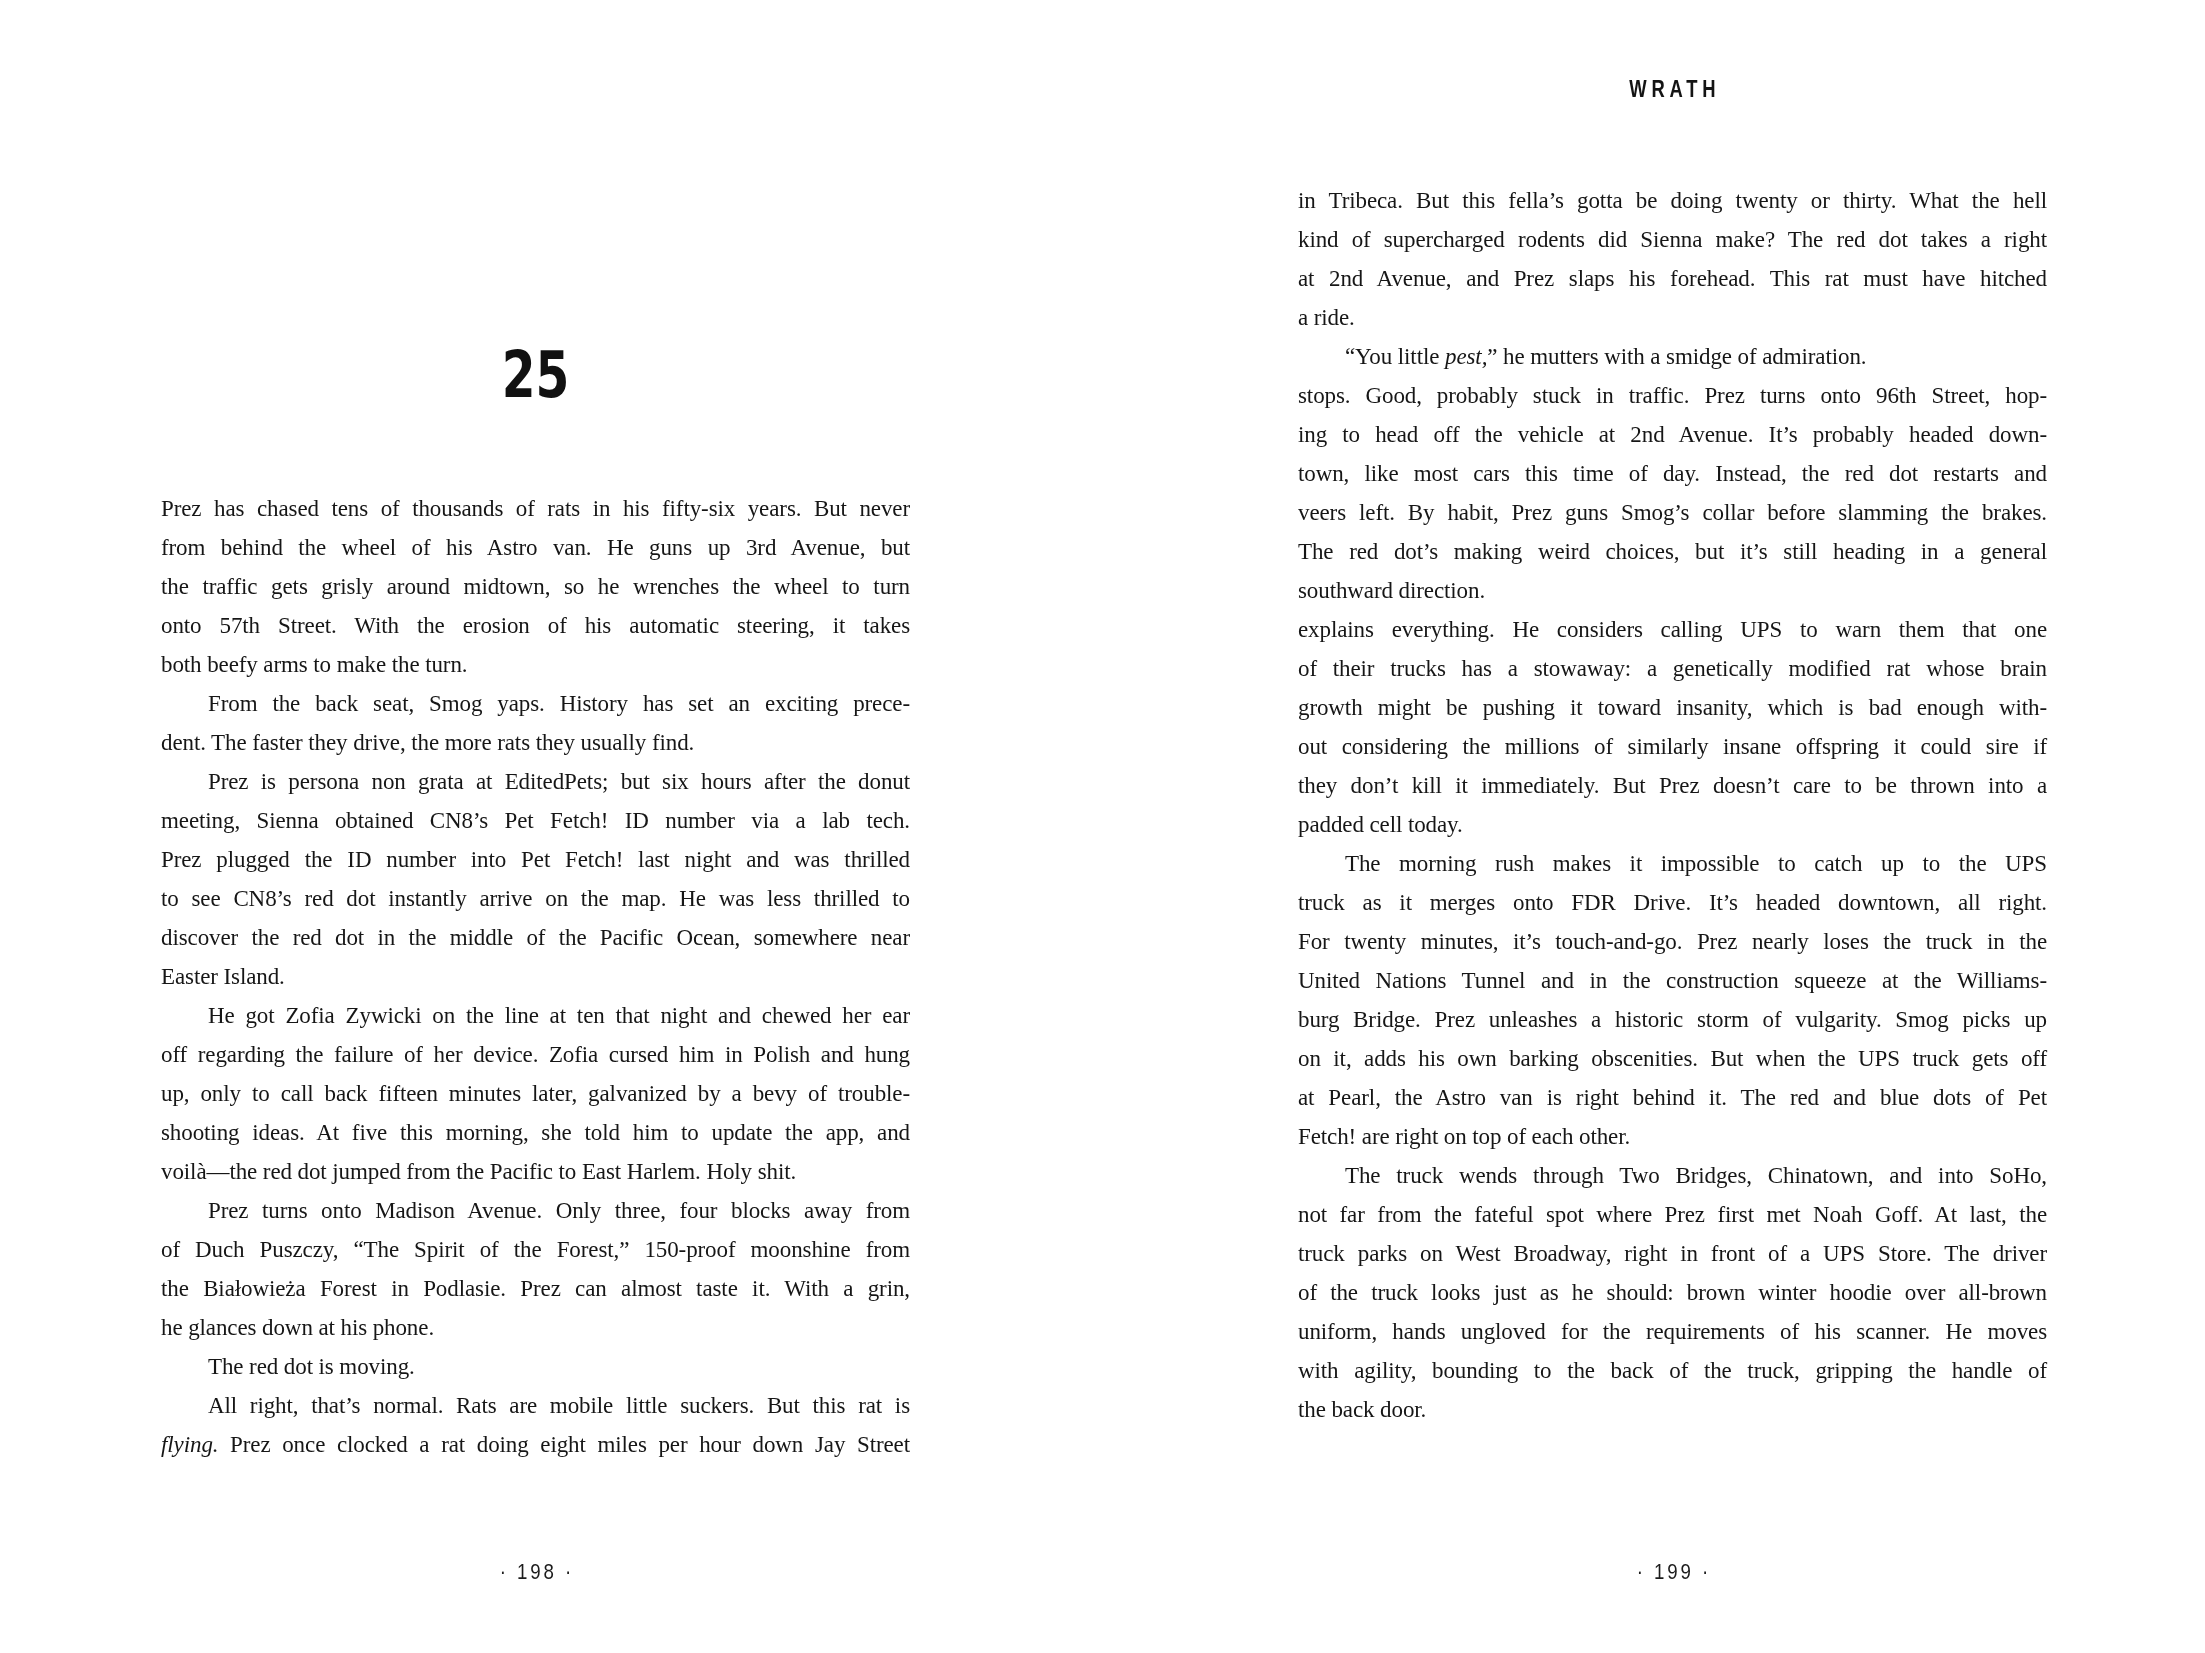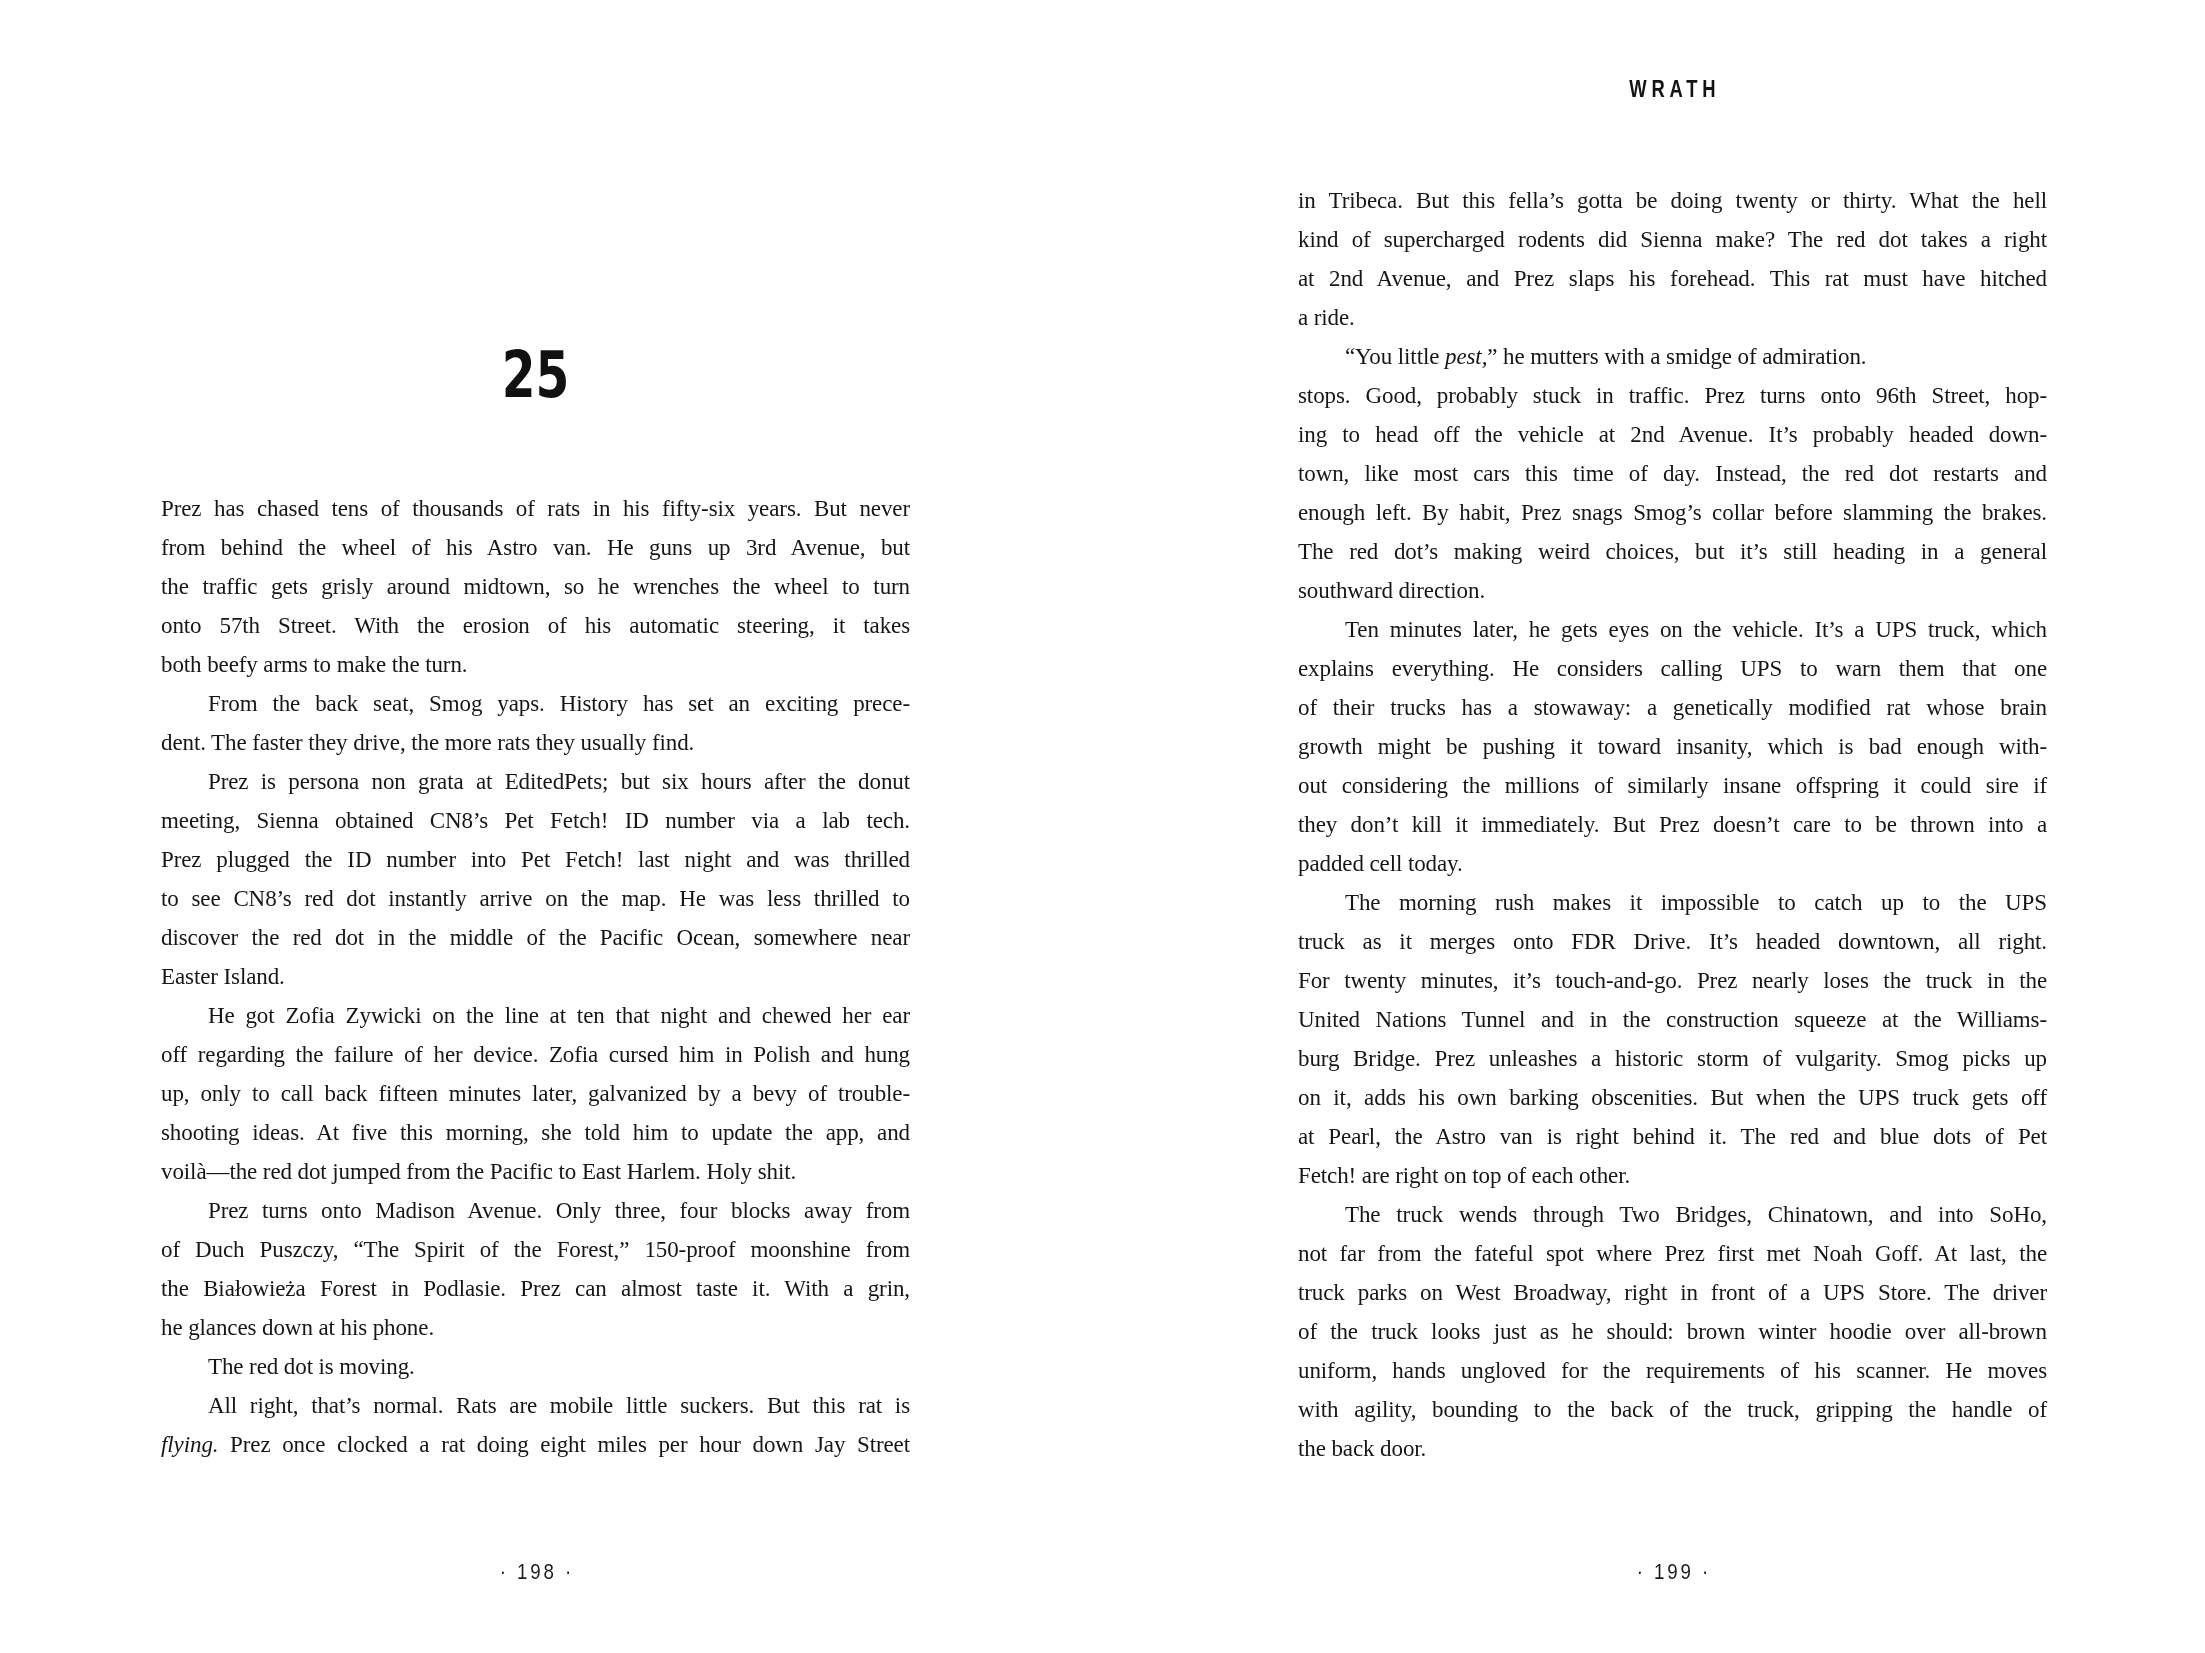--- a/index.html
+++ b/index.html
@@ -127,24 +127,23 @@
     <div class="running-head">WRATH</div>
     <div class="textblock" id="right-textblock">
         <div class="line">in Tribeca. But this fella’s gotta be doing twenty or thirty. What the hell</div>
         <div class="line">kind of supercharged rodents did Sienna make? The red dot takes a right</div>
         <div class="line">at 2nd Avenue, and Prez slaps his forehead. This rat must have hitched</div>
         <div class="line last">a ride.</div>
         <div class="line indent last"><span>“You little </span><span class="it">pest,</span><span>” he mutters with a smidge of admiration.</span></div>
         <div class="line">stops. Good, probably stuck in traffic. Prez turns onto 96th Street, hop-</div>
         <div class="line">ing to head off the vehicle at 2nd Avenue. It’s probably headed down-</div>
         <div class="line">town, like most cars this time of day. Instead, the red dot restarts and</div>
-        <div class="line">enough left. By habit, Prez snags Smog’s collar before slamming the brakes.</div>
+        <div class="line">veers left. By habit, Prez guns Smog’s collar before slamming the brakes.</div>
         <div class="line">The red dot’s making weird choices, but it’s still heading in a general</div>
         <div class="line last">southward direction.</div>
-        <div class="line indent">Ten minutes later, he gets eyes on the vehicle. It’s a UPS truck, which</div>
         <div class="line">explains everything. He considers calling UPS to warn them that one</div>
         <div class="line">of their trucks has a stowaway: a genetically modified rat whose brain</div>
         <div class="line">growth might be pushing it toward insanity, which is bad enough with-</div>
         <div class="line">out considering the millions of similarly insane offspring it could sire if</div>
         <div class="line">they don’t kill it immediately. But Prez doesn’t care to be thrown into a</div>
         <div class="line last">padded cell today.</div>
         <div class="line indent">The morning rush makes it impossible to catch up to the UPS</div>
         <div class="line">truck as it merges onto FDR Drive. It’s headed downtown, all right.</div>
         <div class="line">For twenty minutes, it’s touch-and-go. Prez nearly loses the truck in the</div>
         <div class="line">United Nations Tunnel and in the construction squeeze at the Williams-</div>

